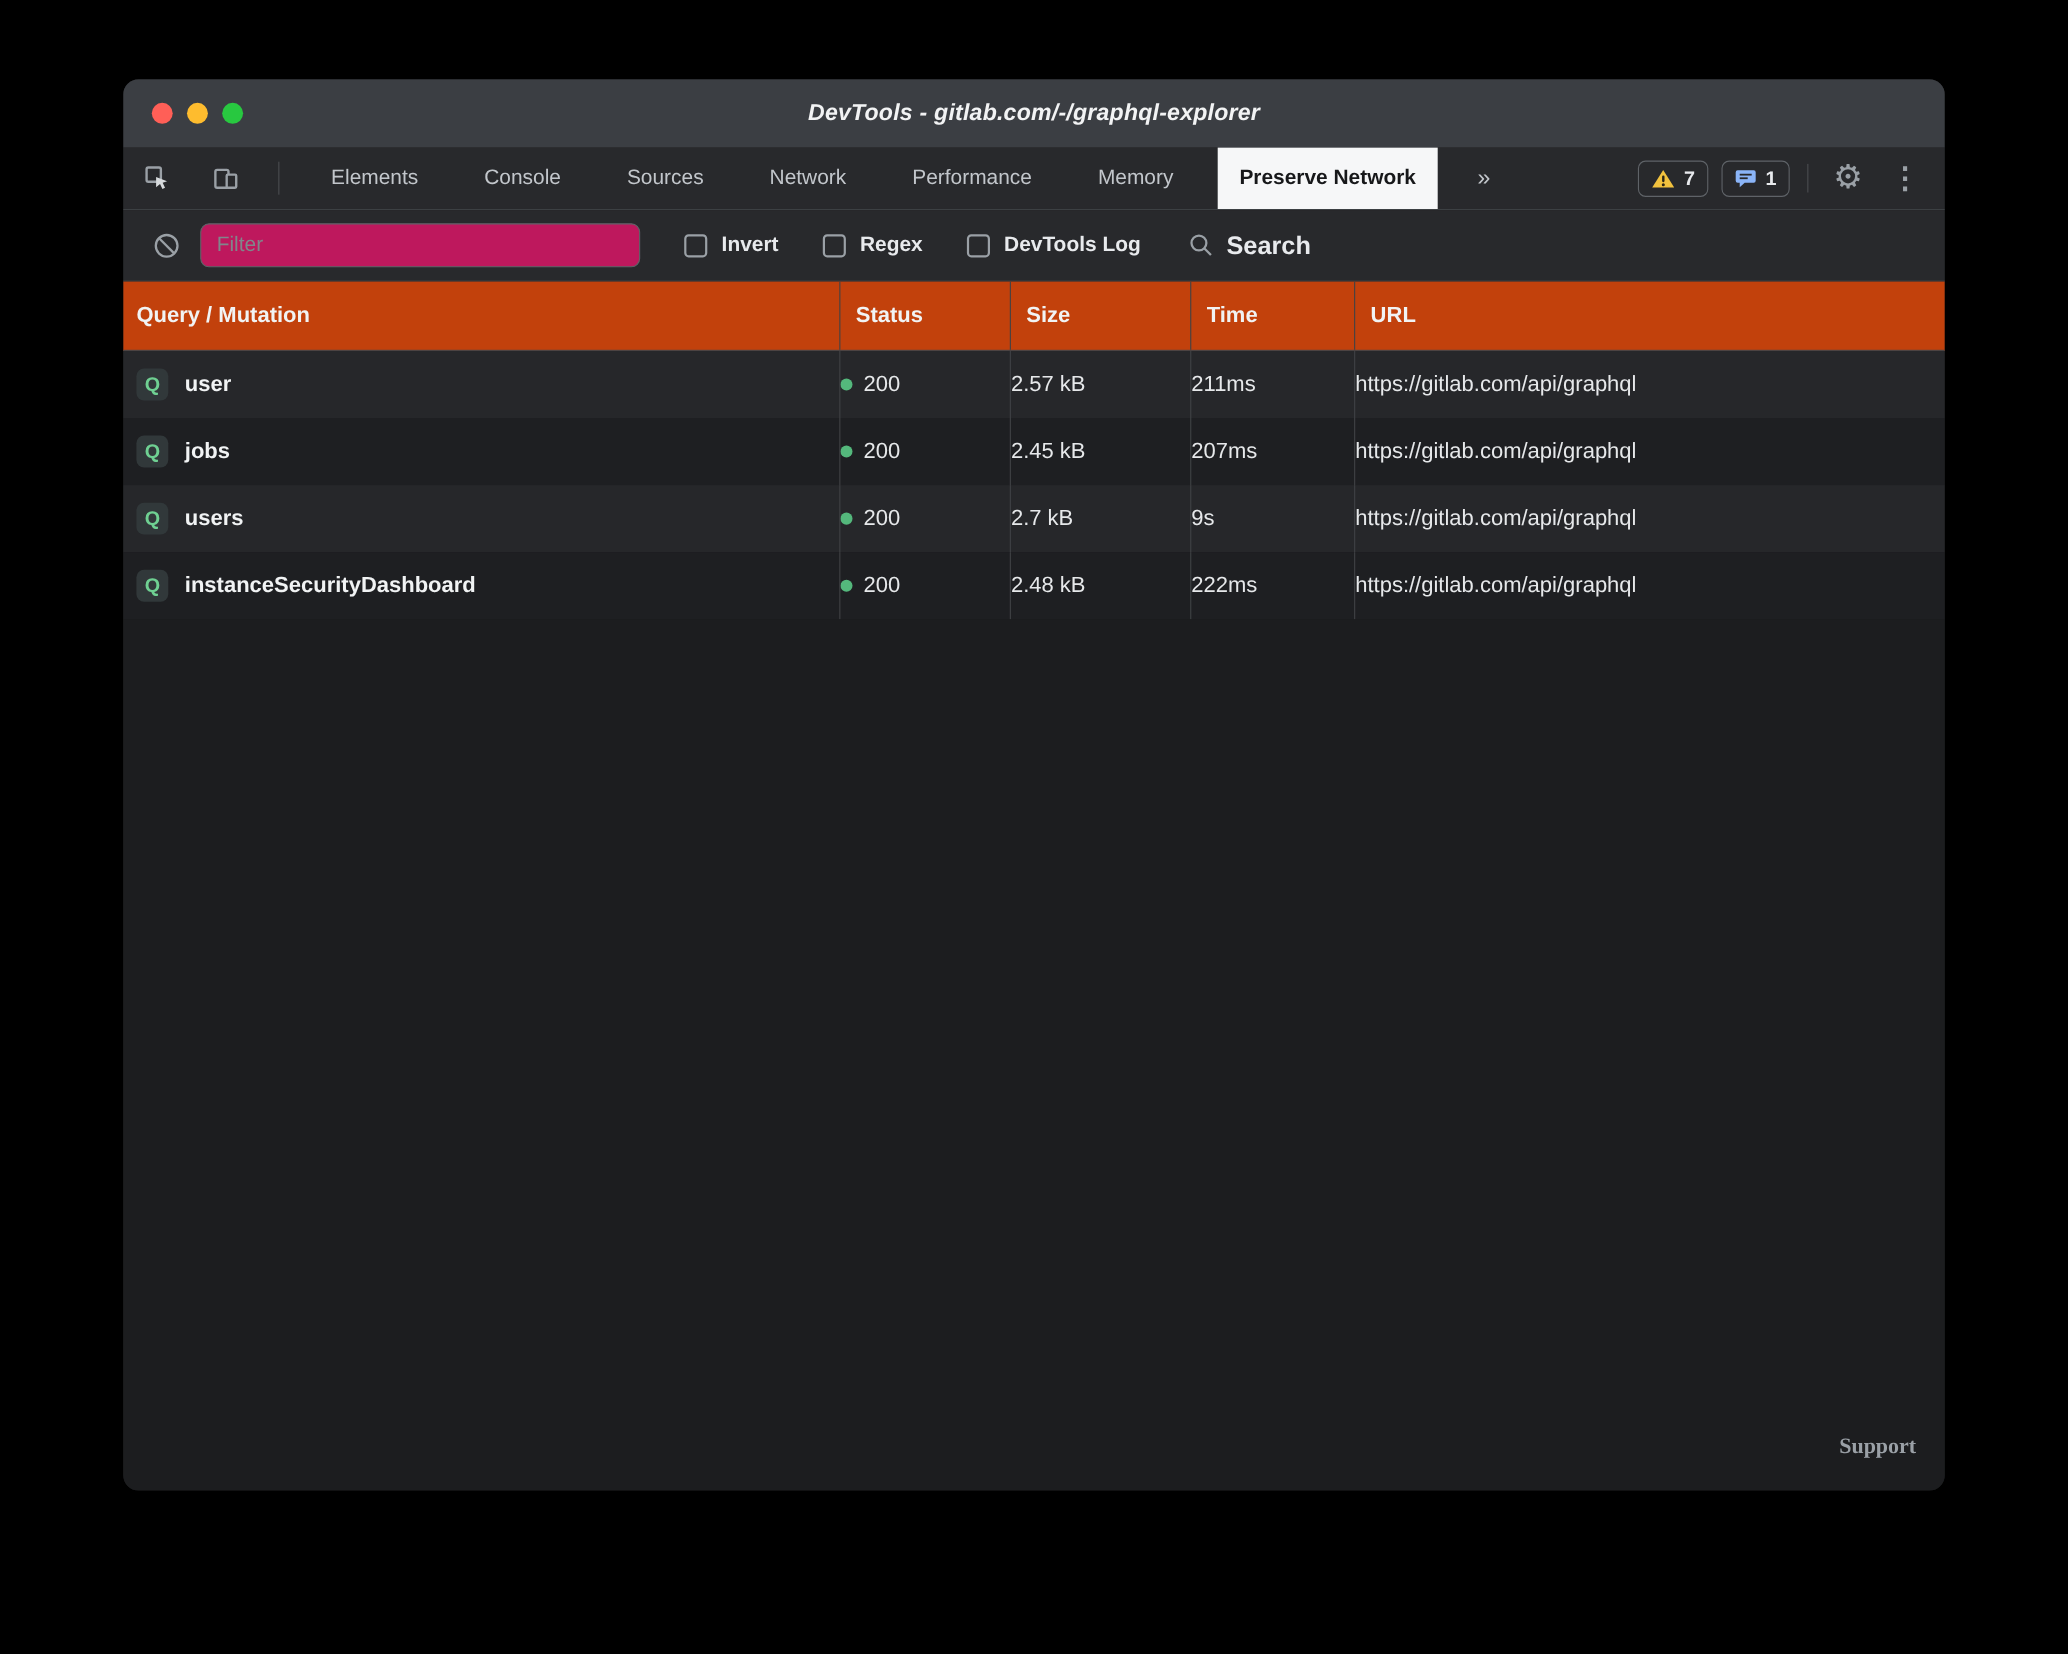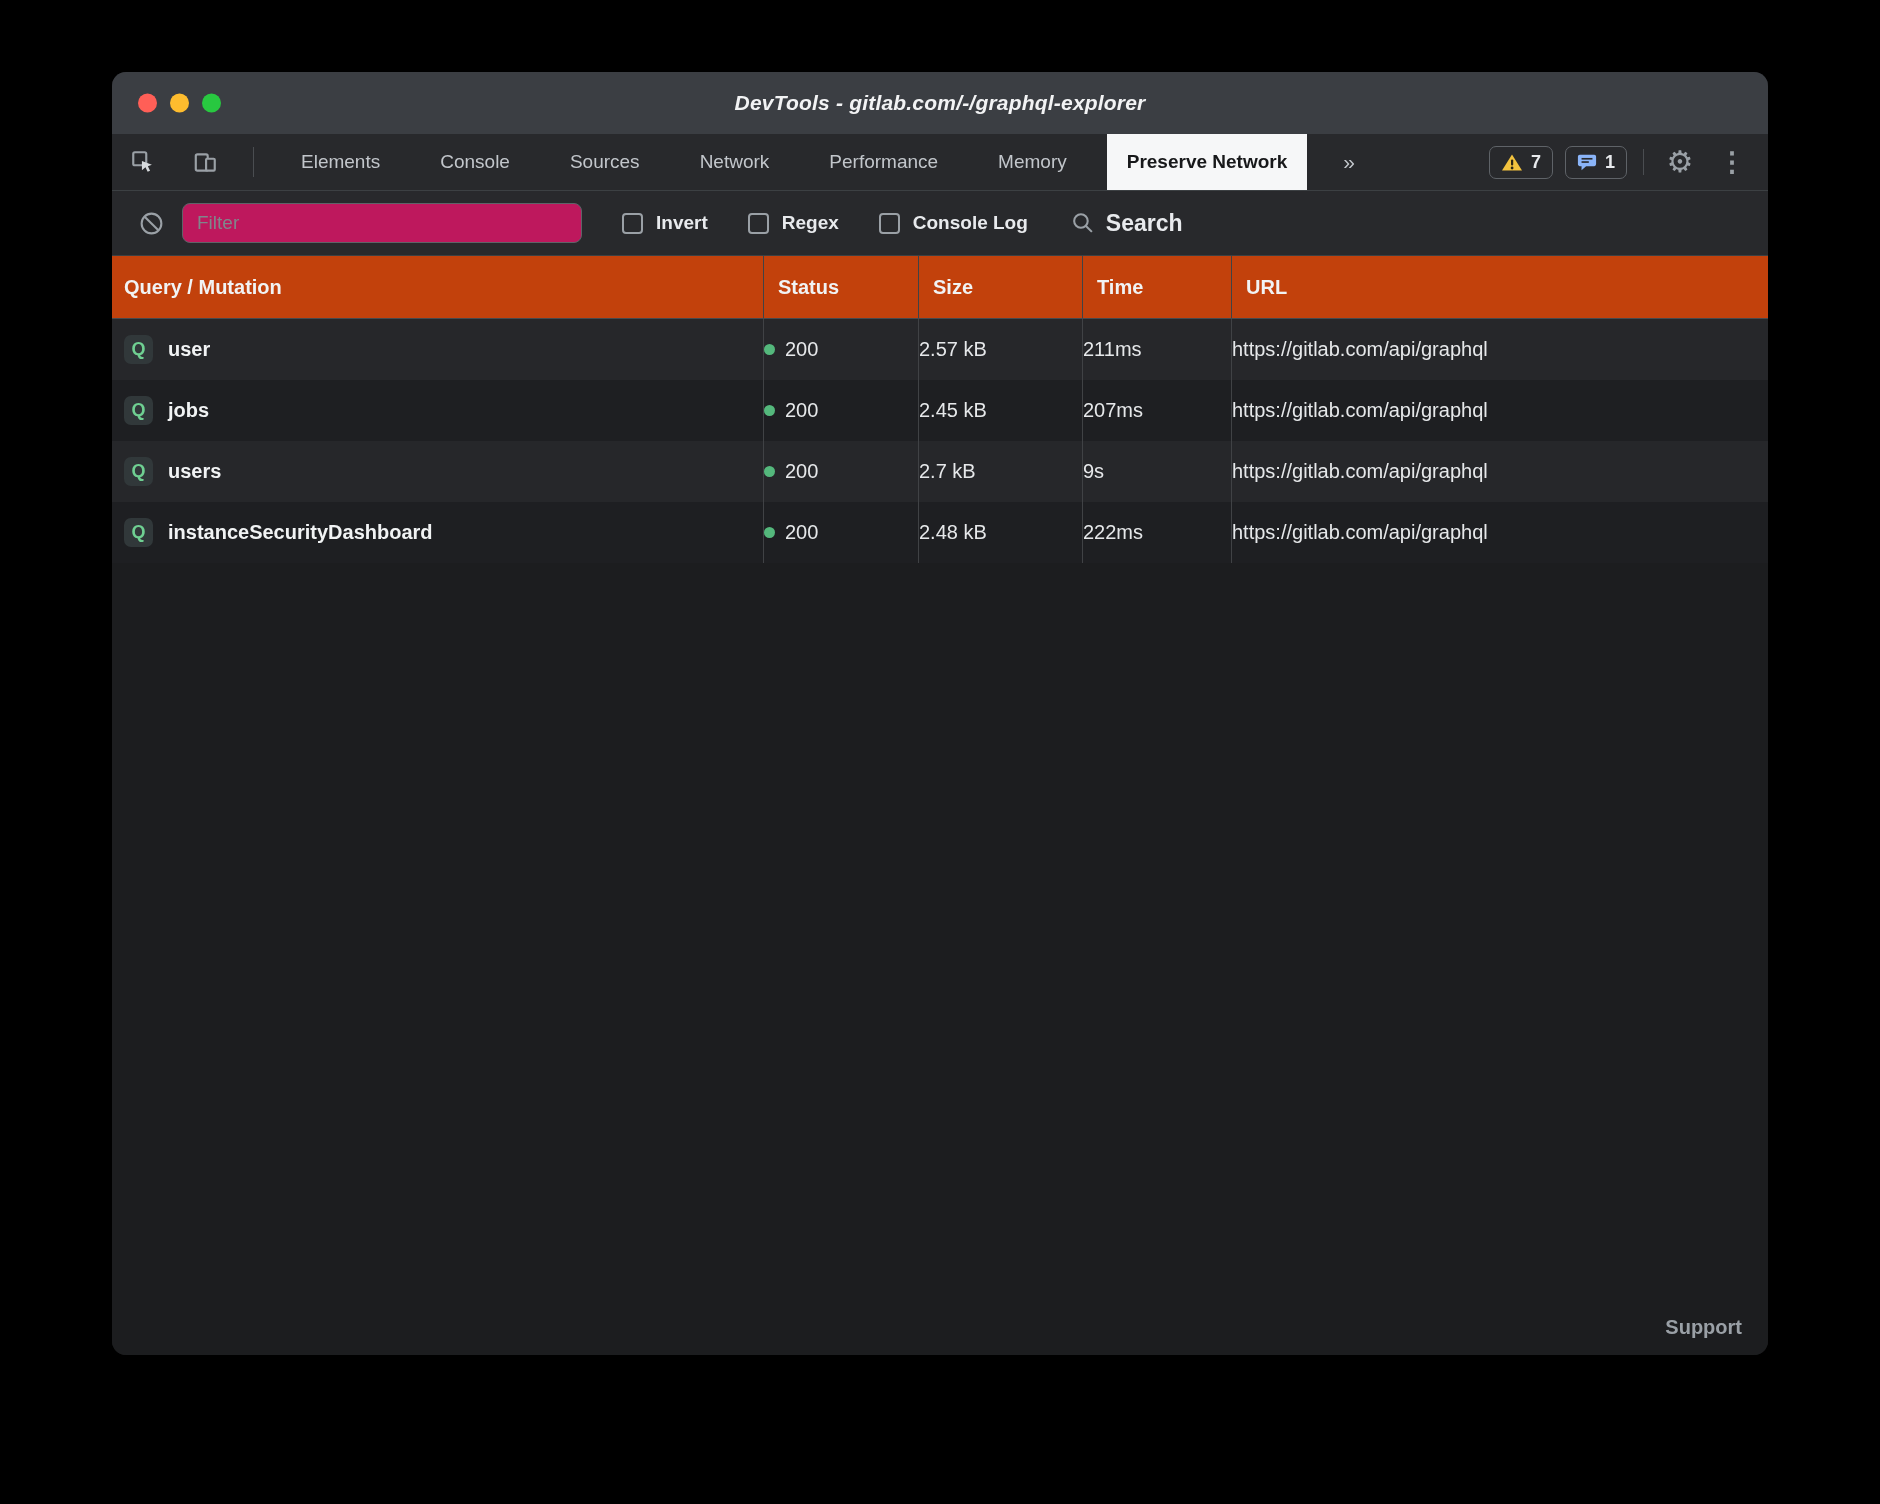--- a/index.html
+++ b/index.html
@@ -239,24 +239,25 @@
     flex: 0 0 auto;
   }
   .table-empty {
     flex: 1 1 auto;
     background: #1c1d1f;
     position: relative;
   }
   .support {
     position: absolute;
     right: 26px;
-    bottom: 16px;
+    bottom: 28px;
     color: #9aa0a6;
     font-weight: 700;
     font-size: 20px;
+    font-family: Liberation Serif, serif;
   }
 </style>
 </head>
 <body>
 
 <div class="window">
 
   <div class="titlebar">
     <div class="traffic">
       <span class="light red"></span>
@@ -328,21 +329,21 @@
     <label class="check-group">
       <input type="checkbox" style="">
       <span>Invert</span>
     </label>
     <label class="check-group">
       <input type="checkbox" style="">
       <span>Regex</span>
     </label>
     <label class="check-group">
       <input type="checkbox" style="">
-      <span>Console Log</span>
+      <span>DevTools Log</span>
     </label>
     <div class="search-group">
       <svg width="25" height="25" viewBox="0 0 24 24">
         <circle cx="10.5" cy="10.5" r="6.5" fill="none" stroke="#9aa0a6" stroke-width="2"></circle>
         <line x1="15.3" y1="15.3" x2="21" y2="21" stroke="#9aa0a6" stroke-width="2"></line>
       </svg>
       <span>Search</span>
     </div>
   </div>
 

